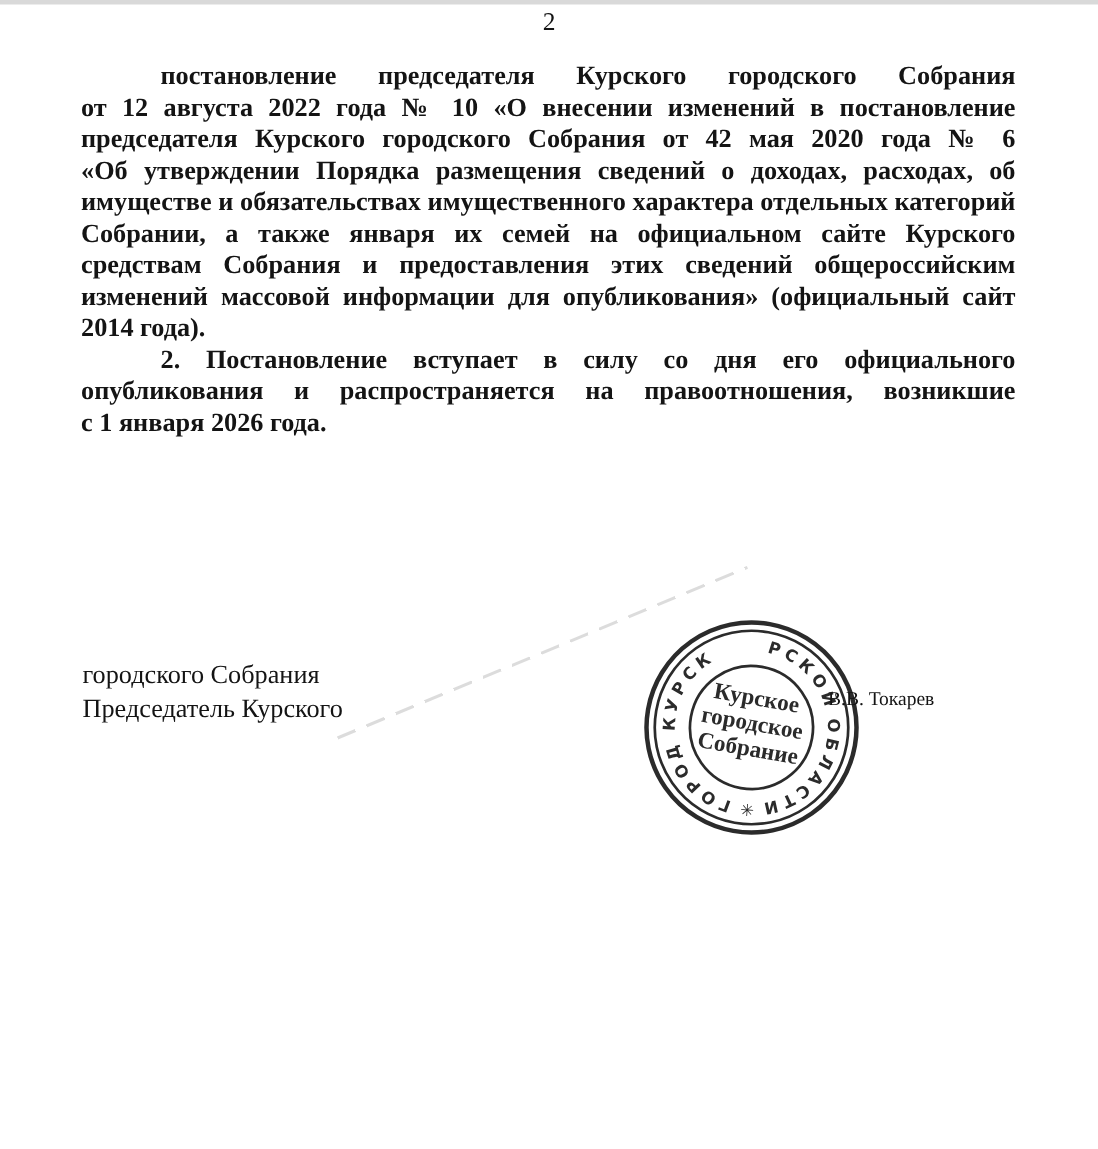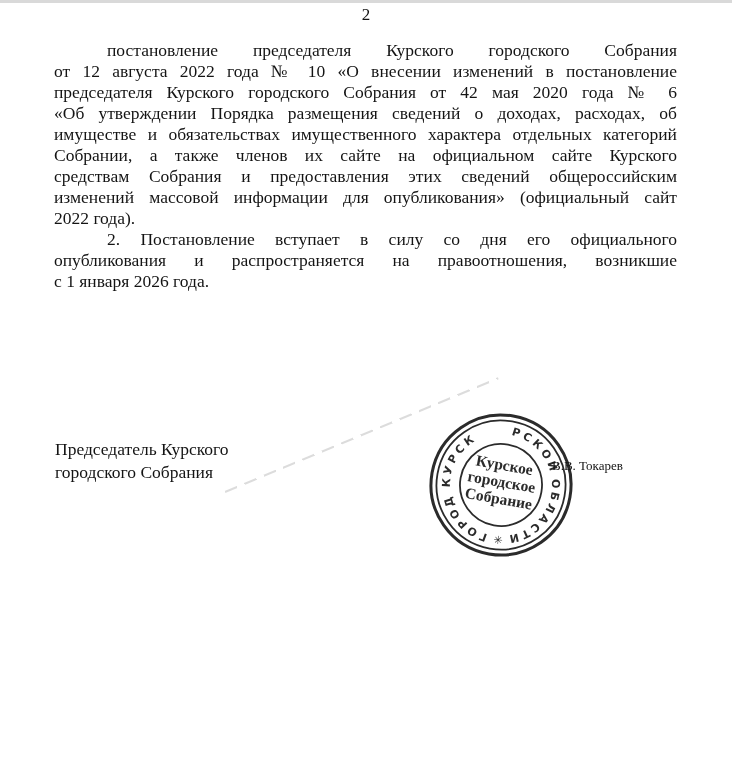--- a/index.html
+++ b/index.html
@@ -26,21 +26,21 @@
     font-size: 17px;
   }
   .body-text {
     position: absolute;
     top: 40px;
     left: 54px;
     width: 623px;
     font-size: 17.5px;
     line-height: 21px;
   }
-  .tline { white-space: normal; }
+  .tline { white-space: normal; font-weight: bold; }
   .jline { text-align: justify; text-align-last: justify; }
   .indent { text-indent: 53px; }
   .sig-title {
     position: absolute;
     top: 438px; left: 55px;
     font-size: 17.5px;
     line-height: 22.5px;
   }
   .signer-name {
     position: absolute;
@@ -82,32 +82,32 @@
   <div class="scan-edge"></div>
 
   <div class="page-number">2</div>
 
   <div class="body-text">
     <div class="tline jline indent">постановление председателя Курского городского Собрания</div>
     <div class="tline jline">от 12 августа 2022 года № 10 «О внесении изменений в постановление</div>
     <div class="tline jline">председателя Курского городского Собрания от 42 мая 2020 года № 6</div>
     <div class="tline jline">«Об утверждении Порядка размещения сведений о доходах, расходах, об</div>
     <div class="tline jline">имуществе и обязательствах имущественного характера отдельных категорий</div>
-    <div class="tline jline">Собрании, а также членов их сайте на официальном сайте Курского</div>
+    <div class="tline jline">Собрании, а также января их семей на официальном сайте Курского</div>
     <div class="tline jline">средствам Собрания и предоставления этих сведений общероссийским</div>
     <div class="tline jline">изменений массовой информации для опубликования» (официальный сайт</div>
-    <div class="tline">2022 года).</div>
+    <div class="tline">2014 года).</div>
     <div class="tline jline indent">2. Постановление вступает в силу со дня его официального</div>
     <div class="tline jline">опубликования и распространяется на правоотношения, возникшие</div>
     <div class="tline">с 1 января 2026 года.</div>
   </div>
 
   <div class="sig-title">
+    <div>городского Собрания</div>
     <div>Председатель Курского</div>
-    <div>городского Собрания</div>
   </div>
 
   <div class="pen-stroke"></div>
 
   <svg class="stamp" width="146" height="146" viewBox="-73 -73 146 146">
     <g transform="rotate(10)">
       <circle r="70" fill="none" stroke="#2b2b2b" stroke-width="3"></circle>
       <circle r="64.5" fill="none" stroke="#2b2b2b" stroke-width="1.8"></circle>
       <circle r="41" fill="none" stroke="#2b2b2b" stroke-width="1.8"></circle>
       <path id="ringPath" d="M 0,-51 A 51,51 0 1 1 -0.05,-51" fill="none"></path>

